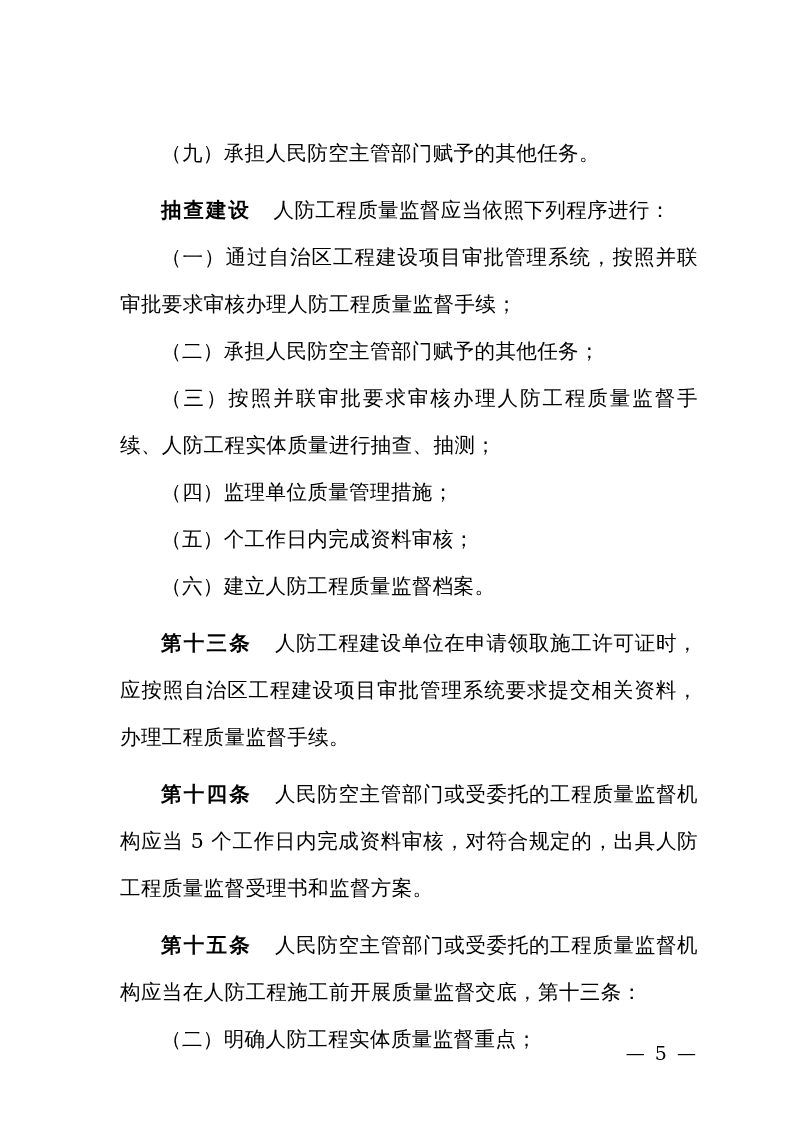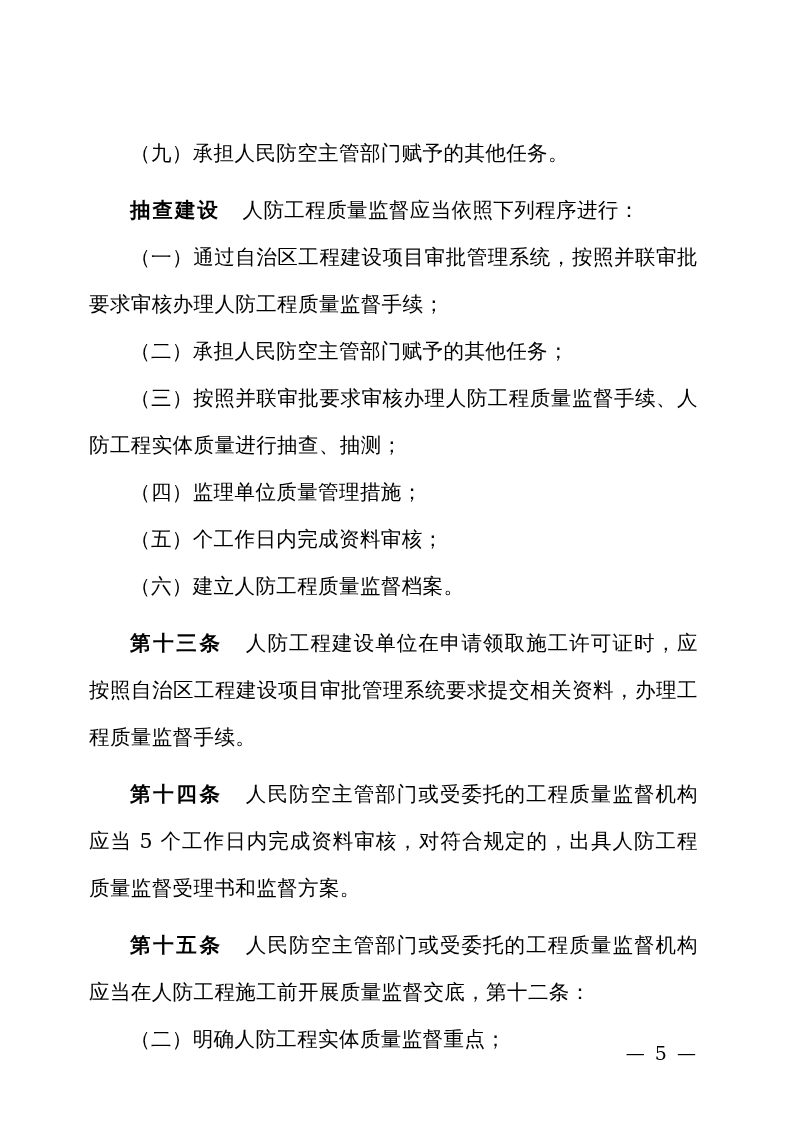--- a/index.html
+++ b/index.html
@@ -15,21 +15,21 @@
     position: relative;
     overflow: hidden;
   }
   .page {
     position: absolute;
     left: 0;
     top: 0;
     width: 793px;
     height: 1122px;
     box-sizing: border-box;
-    padding: 130px 95px 60px 89px;
+    padding: 130px 95px 60px 120px;
   }
   .body-text {
     font-size: 20.5px;
     line-height: 47px;
     text-align: justify;
     text-justify: inter-ideograph;
     letter-spacing: 0.4px;
   }
   p.para {
     margin: 0;
@@ -63,17 +63,17 @@
       <p class="para"><span>（九）承担人民防空主管部门赋予的其他任务。</span></p>
       <p class="para gap-before"><span class="art-title">抽查建设</span><span class="art-sep"></span><span>人防工程质量监督应当依照下列程序进行：</span></p>
       <p class="para"><span>（一）通过自治区工程建设项目审批管理系统，按照并联审批要求审核办理人防工程质量监督手续；</span></p>
       <p class="para"><span>（二）承担人民防空主管部门赋予的其他任务；</span></p>
       <p class="para"><span>（三）按照并联审批要求审核办理人防工程质量监督手续、人防工程实体质量进行抽查、抽测；</span></p>
       <p class="para"><span>（四）监理单位质量管理措施；</span></p>
       <p class="para"><span>（五）个工作日内完成资料审核；</span></p>
       <p class="para"><span>（六）建立人防工程质量监督档案。</span></p>
       <p class="para gap-before"><span class="art-title">第十三条</span><span class="art-sep"></span><span>人防工程建设单位在申请领取施工许可证时，应按照自治区工程建设项目审批管理系统要求提交相关资料，办理工程质量监督手续。</span></p>
       <p class="para gap-before"><span class="art-title">第十四条</span><span class="art-sep"></span><span>人民防空主管部门或受委托的工程质量监督机构应当 5 个工作日内完成资料审核，对符合规定的，出具人防工程质量监督受理书和监督方案。</span></p>
-      <p class="para gap-before"><span class="art-title">第十五条</span><span class="art-sep"></span><span>人民防空主管部门或受委托的工程质量监督机构应当在人防工程施工前开展质量监督交底，第十二条：</span></p>
+      <p class="para gap-before"><span class="art-title">第十五条</span><span class="art-sep"></span><span>人民防空主管部门或受委托的工程质量监督机构应当在人防工程施工前开展质量监督交底，第十三条：</span></p>
       <p class="para"><span>（二）明确人防工程实体质量监督重点；</span></p>
     </div>
   <div class="footer">— 5 —</div>
 </div>
 
 </body></html>

